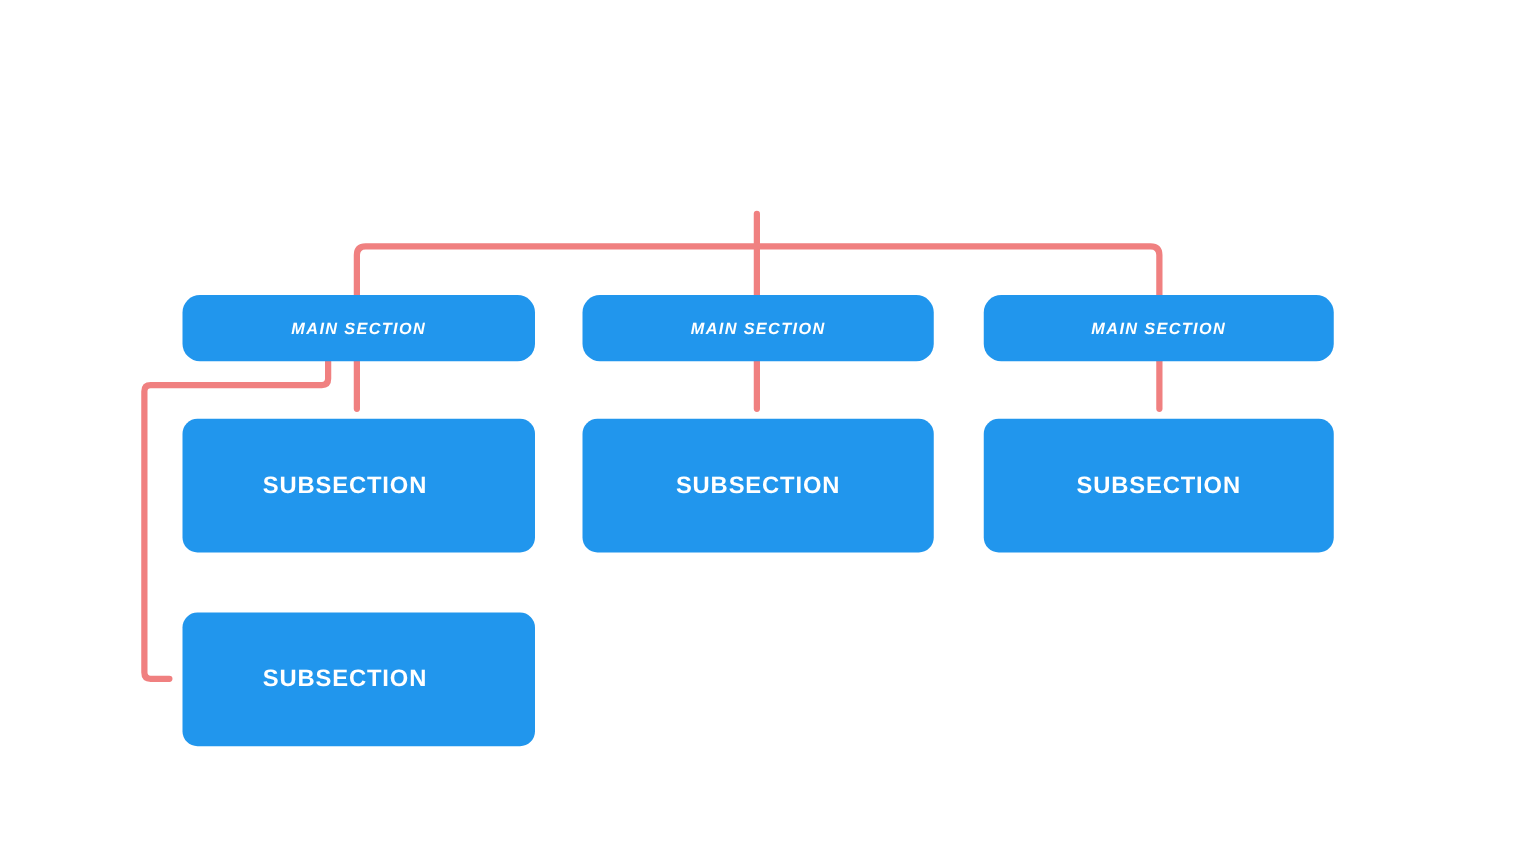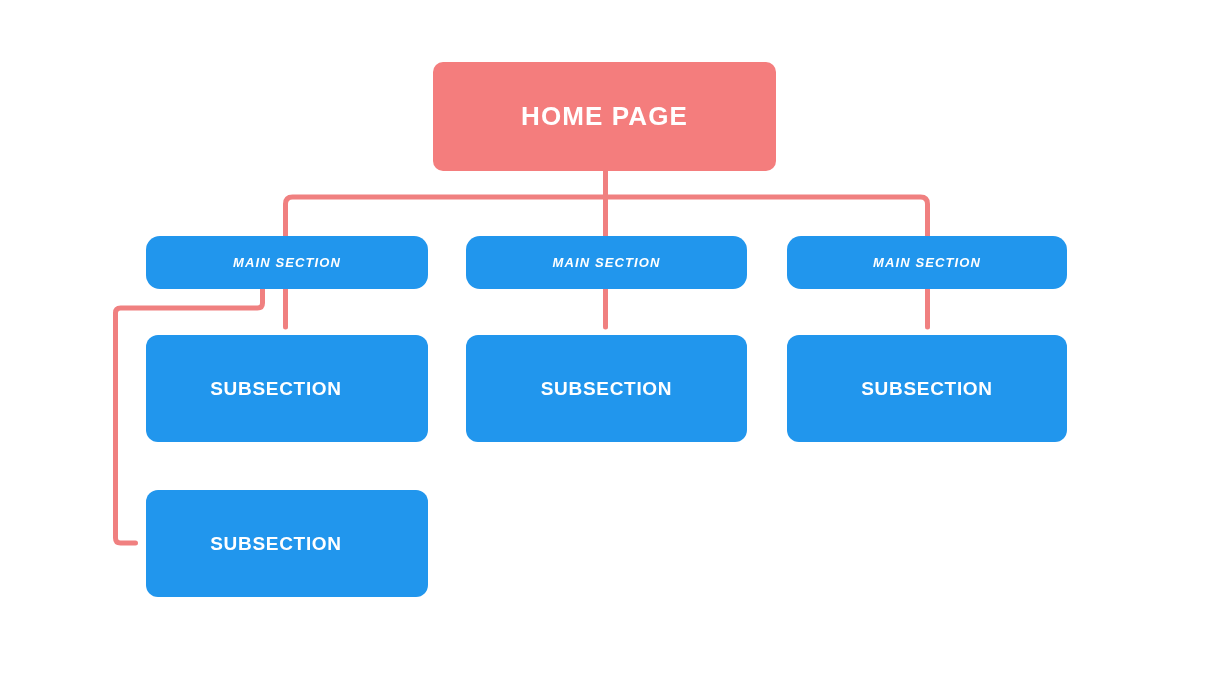--- a/index.html
+++ b/index.html
@@ -86,23 +86,20 @@
 
     <path d="M 285.5 289 L 285.5 327" fill="none" stroke="#F08080" stroke-width="5" stroke-linecap="round"></path>
 
     <path d="M 605.5 289 L 605.5 327" fill="none" stroke="#F08080" stroke-width="5" stroke-linecap="round"></path>
 
     <path d="M 927.5 289 L 927.5 327" fill="none" stroke="#F08080" stroke-width="5" stroke-linecap="round"></path>
 
     <path d="M 262.5 289 L 262.5 303 Q 262.5 308 257.5 308 L 120.5 308 Q 115.5 308 115.5 313 L 115.5 538 Q 115.5 543 120.5 543 L 135.5 543" fill="none" stroke="#F08080" stroke-width="5" stroke-linejoin="round" stroke-linecap="round"></path>
   </svg>
 
-  <div class="node node-home">
-    <span>HOME PAGE</span>
-  </div>
 
   <div class="node node-main col-left row-main">
     <span>MAIN SECTION</span>
   </div>
 
   <div class="node node-main col-mid row-main">
     <span>MAIN SECTION</span>
   </div>
 
   <div class="node node-main col-right row-main">

